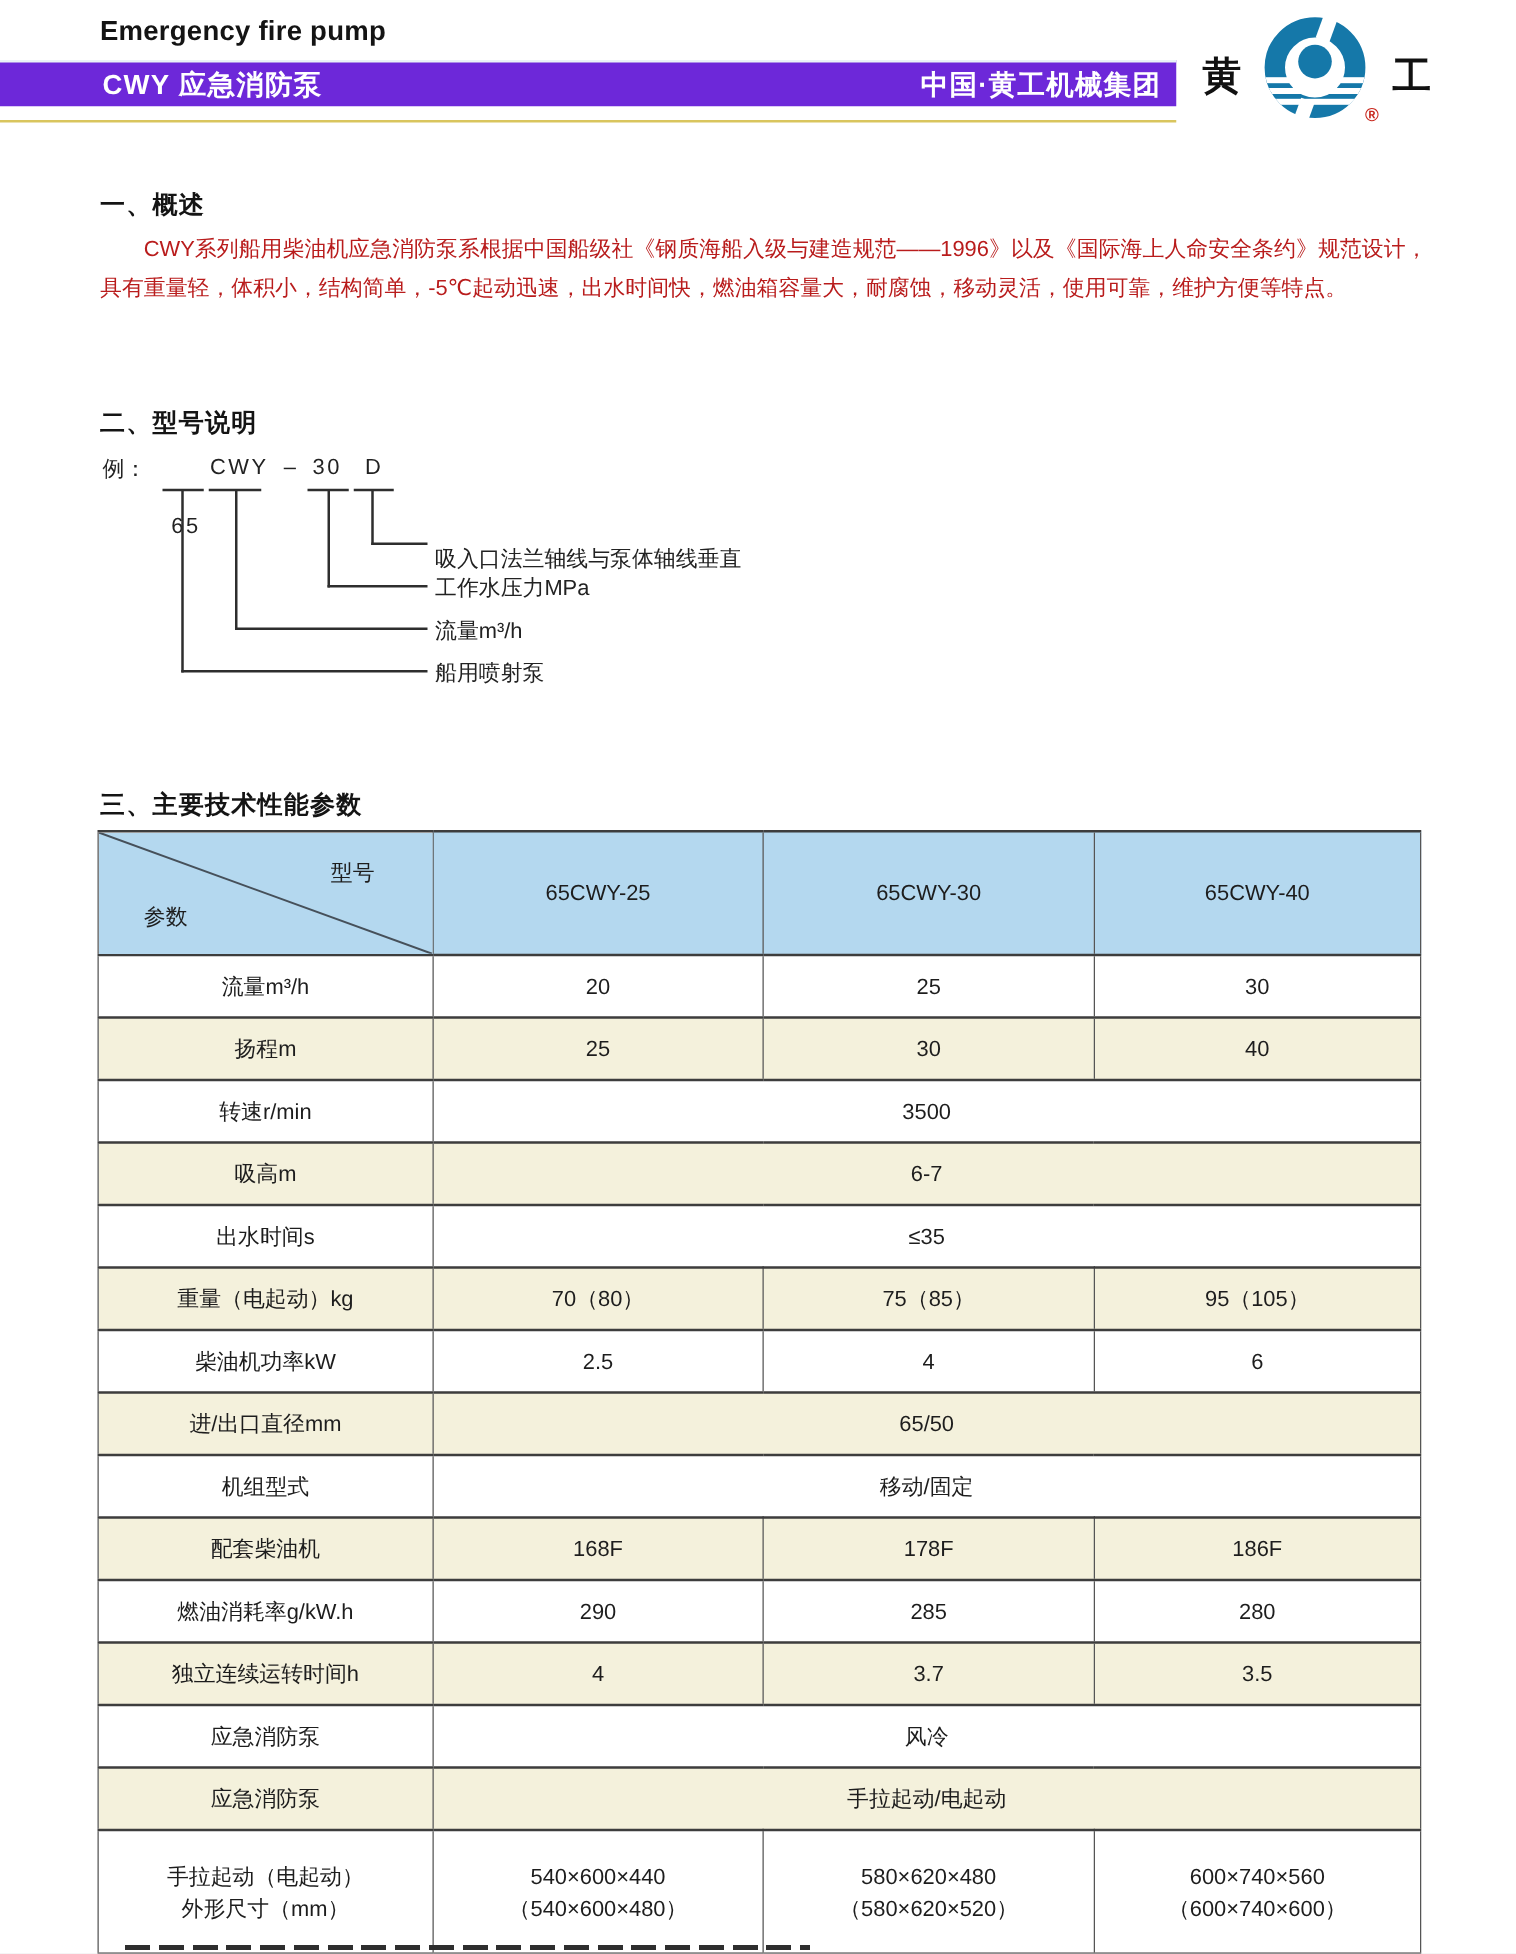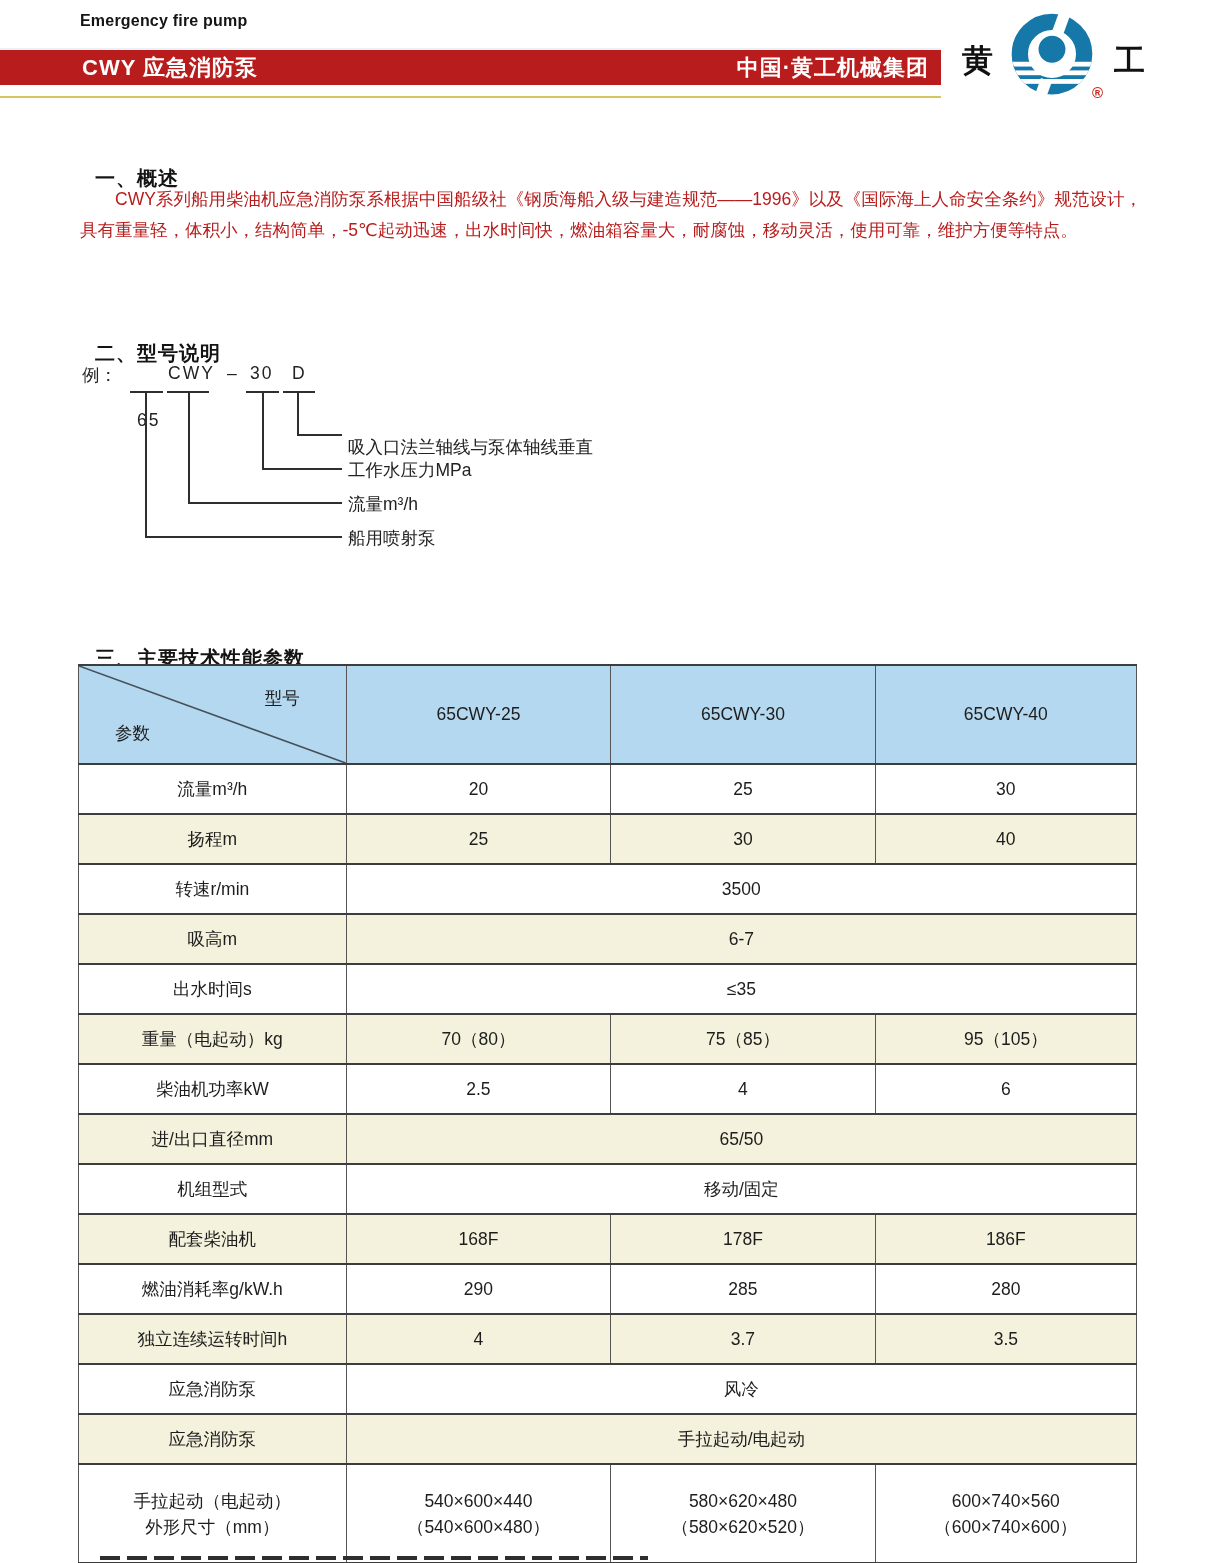--- a/index.html
+++ b/index.html
@@ -2,37 +2,37 @@
 <html><head>
 <meta charset="utf-8">
 <style>
   html,body{margin:0;padding:0;background:#e8e8e8;}
   .page{
     position:relative;width:1213px;height:1563px;background:#ffffff;
     font-family:"Liberation Sans","DejaVu Sans",sans-serif;color:#1c1c1c;
     overflow:hidden;margin:0 auto;
   }
   
-  .title-en{position:absolute;left:80px;top:12px;font-size:16px;font-weight:800;color:#141414;letter-spacing:.2px;}
+  .title-en{position:absolute;left:80px;top:12px;font-size:22px;font-weight:800;color:#141414;letter-spacing:.2px;}
   .banner{
-    position:absolute;left:0;top:48px;width:941px;height:37px;background:#b91c1c;
+    position:absolute;left:0;top:48px;width:941px;height:37px;background:#6d28d9;
     display:flex;align-items:center;justify-content:space-between;box-sizing:border-box;
     padding:0 12px 0 82px;border-top:2px solid #e9f3f7;
   }
   .banner-left{color:#ffffff;font-size:22px;font-weight:700;letter-spacing:1px;}
   .banner-right{color:#ffffff;font-size:22px;font-weight:800;letter-spacing:1px;}
   .gold-line{position:absolute;left:0;top:96px;width:941px;height:2px;background:#d9c55e;}
   .logo{position:absolute;left:952px;top:4px;width:210px;height:104px;}
   .logo-char{position:absolute;top:36px;font-size:31px;font-weight:900;color:#111;}
   .logo-char.left{left:10px;}
   .logo-char.right{left:162px;}
   .logo svg{position:absolute;left:52px;top:2px;}
   .logo-reg{position:absolute;left:140px;top:80px;font-size:15px;font-weight:700;color:#c8281e;}
   
-  .sec-h{position:absolute;left:80px;margin:15px;font-size:20px;font-weight:800;color:#141414;letter-spacing:1px;}
+  .sec-h{position:absolute;left:80px;margin:0;font-size:20px;font-weight:800;color:#141414;letter-spacing:1px;}
   .sec1-h{top:150px;} .sec2-h{top:325px;} .sec3-h{top:630px;}
   
   .overview-text{position:absolute;left:80px;top:184px;width:1062px;}
   .overview-text p{margin:0;font-size:17.5px;line-height:31px;color:#b91c1c;text-indent:2em;text-align:justify;}
   
   .model-diagram{position:absolute;left:0;top:355px;width:1213px;height:200px;}
   .m-ex{position:absolute;left:82px;top:8px;font-size:17.5px;color:#222;}
   .m-p{position:absolute;top:8px;font-size:17.5px;color:#222;letter-spacing:2px;}
   .m-p0{left:137px;margin-top:47px;}.m-p1{left:168px;}.m-p2{left:227px;}.m-p3{left:250px;}.m-p4{left:292px;}
   .m-u{position:absolute;top:36px;height:0;border-top:2px solid #2e2e2e;}

